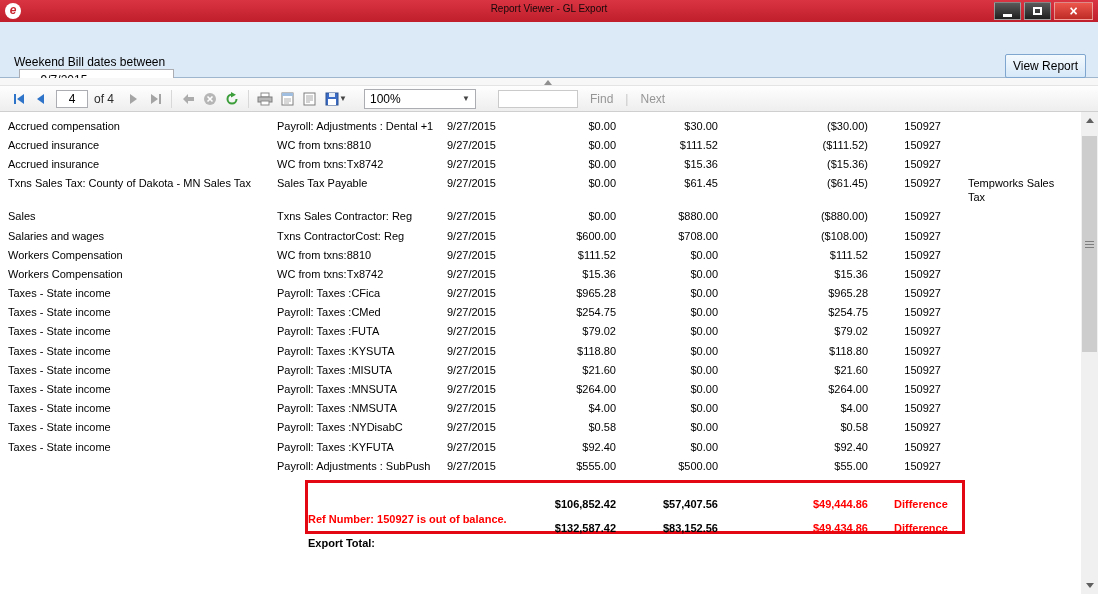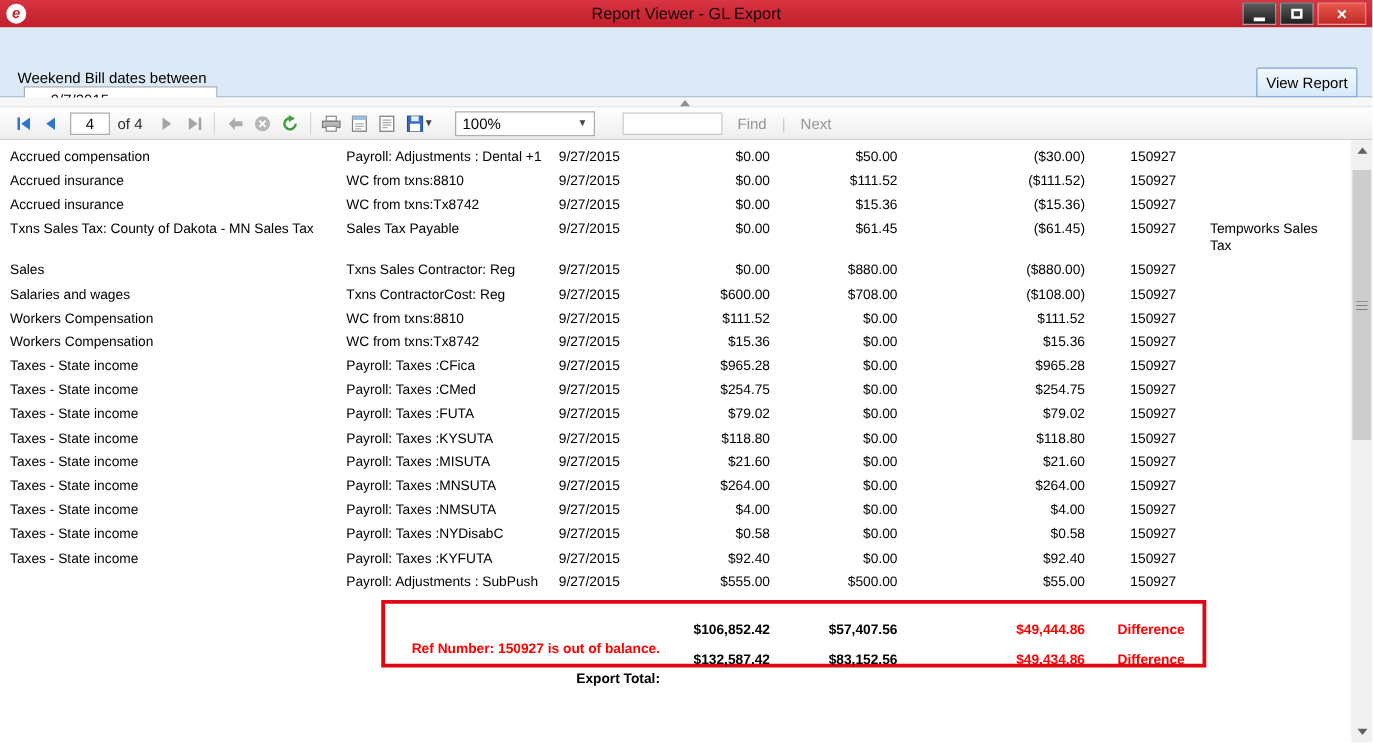--- a/index.html
+++ b/index.html
@@ -6,21 +6,21 @@
   html,body { width:1098px; height:594px; }
   body { font-family:"Liberation Sans", sans-serif; background:#fff; position:relative; overflow:hidden; }
 
   
   .titlebar { position:absolute; left:0; top:0; width:1098px; height:22px;
     background:linear-gradient(#D93441,#C01E2B); }
   .logo { position:absolute; left:5px; top:3px; width:16px; height:16px; border-radius:50%;
     background:#fff; color:#C8242E; font-weight:bold; font-style:italic; font-size:12px;
     text-align:center; line-height:15px; }
   .title { position:absolute; left:0; top:3px; width:100%; text-align:center;
-    font-size:13px; color:#16090b; }
+    font-size:10px; color:#16090b; }
   .winbtns { position:absolute; right:5px; top:2px; display:flex; gap:3px; }
   .wbtn { width:27px; height:18px; border:1px solid rgba(255,255,255,.45);
     background:linear-gradient(#5a5a5a,#1f1f1f); display:flex; align-items:center; justify-content:center; cursor:default; }
   .wbtn.close { width:39px; background:linear-gradient(#EC564B,#BE2B26); color:#fff;
     font-size:14px; font-weight:bold; line-height:1; }
   .icon-min { width:9px; height:3px; background:#fff; margin-top:9px; }
   .icon-max { width:9px; height:8px; border:2px solid #fff; }
 
   
   .params { position:absolute; left:0; top:22px; width:1098px; height:56px;
@@ -67,21 +67,21 @@
   .trow { display:grid; grid-template-columns:269px 170px 72px 97px 102px 150px 73px 1fr;
     padding:2.6px 0; align-items:start; }
   .cell { line-height:14px; }
   .c-debit,.c-credit,.c-amount,.c-ref { text-align:right; }
   .c-extra { padding-left:27px; }
 
   
   .sumbox { margin:5px 0 0 297px; width:660px; border:3px solid #E30613; background:#fff; }
   .sumrow { display:grid; grid-template-columns:220px 88px 102px 150px 1fr;
     height:24px; align-items:center; font-size:11px; font-weight:bold; }
-  .s-label { text-align:right;margin-top:30px; }
+  .s-label { text-align:left;margin-top:30px; }
   .s-num { text-align:right; }
   .s-diff { text-align:right; color:#FF0000; }
   .s-note { padding-left:26px; color:#FF0000; }
   .red { color:#FF0000; }
 
   
   .vsb { position:absolute; right:0; top:112px; width:17px; height:482px; background:#F0F0F0; }
   .sbtn { position:absolute; left:0; width:17px; height:17px; display:flex; align-items:center; justify-content:center; cursor:default; }
   .sbtn.up { top:0; } .sbtn.down { bottom:0; }
   .tri-up { width:0; height:0; border-left:4px solid transparent; border-right:4px solid transparent; border-bottom:5px solid #606060; }
@@ -220,21 +220,21 @@
   <span class="findlink">Next</span>
 </div>
 
 <div class="report">
   <div class="rtable">
       <div class="trow">
         <div class="cell c-account">Accrued compensation</div>
         <div class="cell c-desc">Payroll: Adjustments : Dental +1</div>
         <div class="cell c-date">9/27/2015</div>
         <div class="cell c-debit">$0.00</div>
-        <div class="cell c-credit">$50.00</div>
+        <div class="cell c-credit">$30.00</div>
         <div class="cell c-amount">($30.00)</div>
         <div class="cell c-ref">150927</div>
         <div class="cell c-extra"></div>
       </div>
       <div class="trow">
         <div class="cell c-account">Accrued insurance</div>
         <div class="cell c-desc">WC from txns:8810</div>
         <div class="cell c-date">9/27/2015</div>
         <div class="cell c-debit">$0.00</div>
         <div class="cell c-credit">$111.52</div>

